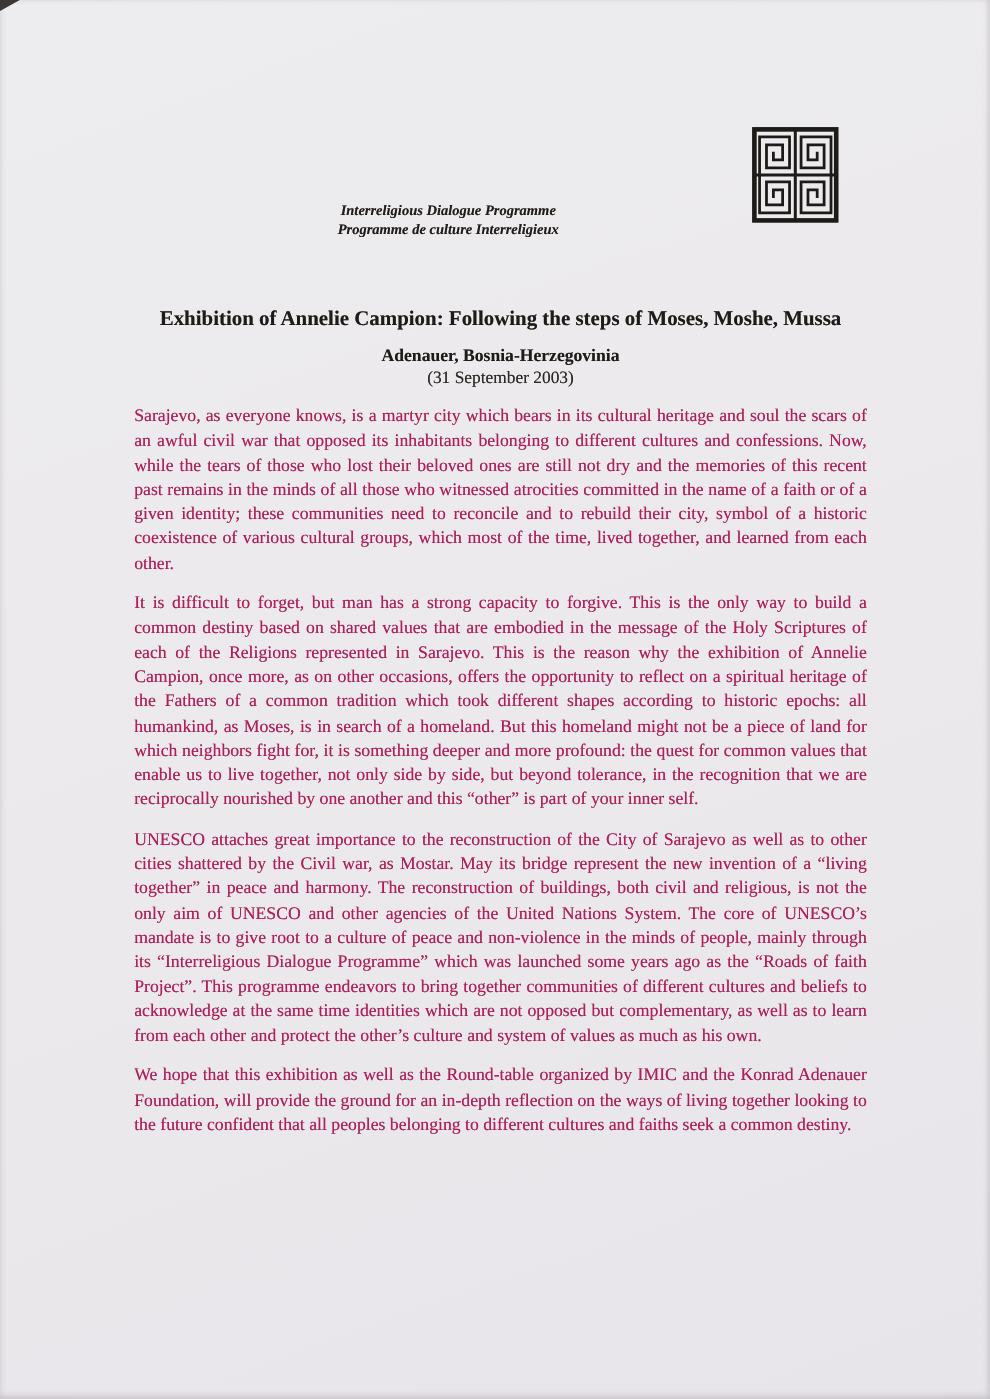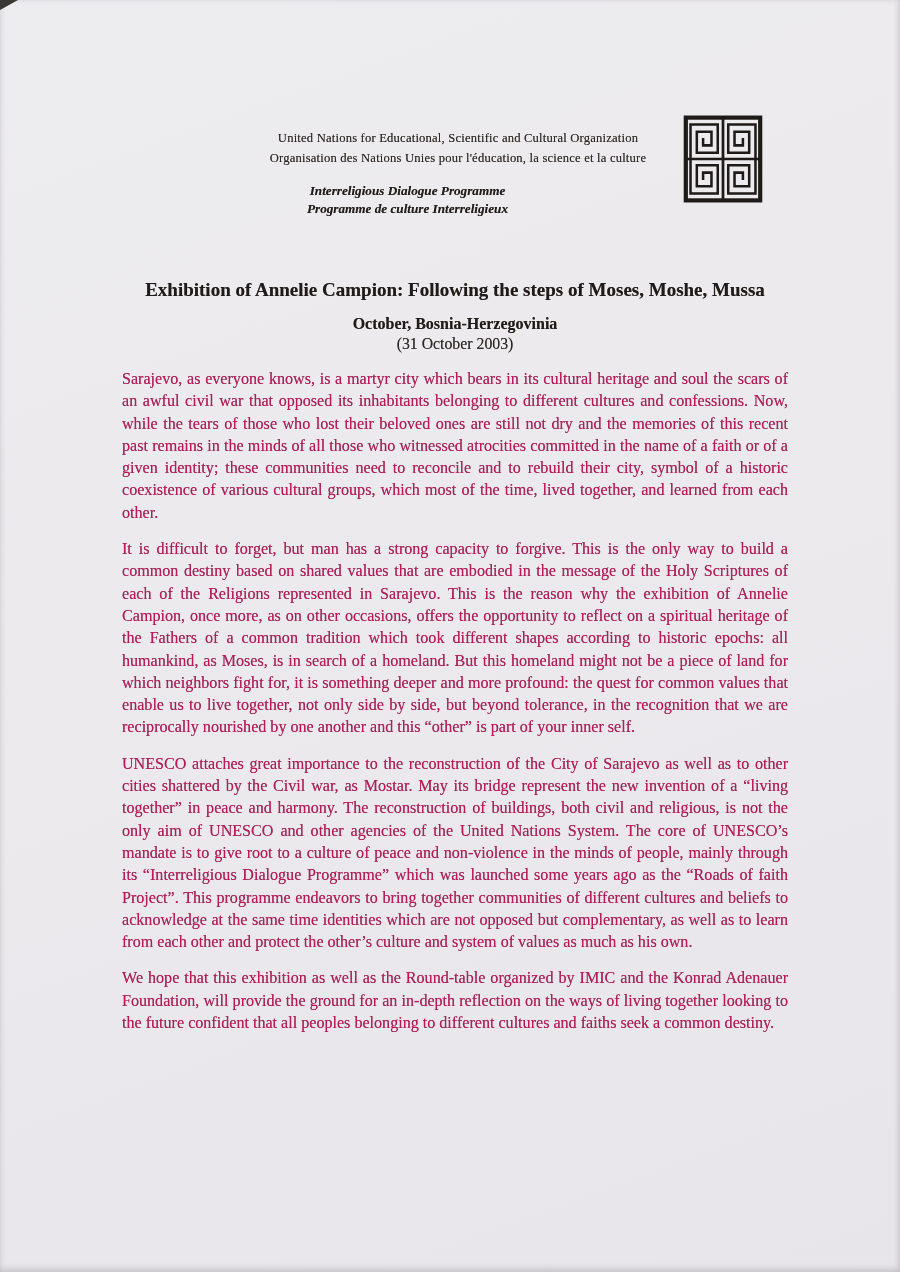--- a/index.html
+++ b/index.html
@@ -90,34 +90,30 @@
       <line class="stroke" x1="2" y1="42" x2="74" y2="42" stroke-width="2.6"></line>
       <g class="stroke" stroke-width="2.4" fill="none">
         <path transform="translate(2,2)" d="M5,40 V7 H31 V34 H11 V14 H25 V27 H17 V20"></path>
         <path transform="translate(74,2) scale(-1,1)" d="M5,40 V7 H31 V34 H11 V14 H25 V27 H17 V20"></path>
         <path transform="translate(2,82) scale(1,-1)" d="M5,40 V7 H31 V34 H11 V14 H25 V27 H17 V20"></path>
         <path transform="translate(74,82) scale(-1,-1)" d="M5,40 V7 H31 V34 H11 V14 H25 V27 H17 V20"></path>
       </g>
     </svg>
   </div>
 
-  <div class="org-block ink">
-    <div>United Nations for Educational, Scientific and Cultural Organization</div>
-    <div>Organisation des Nations Unies pour l'éducation, la science et la culture</div>
-  </div>
 
   <div class="programme-block ink">
     <div>Interreligious Dialogue Programme</div>
     <div>Programme de culture Interreligieux</div>
   </div>
 
   <div class="content">
     <h1 class="doc-title ink">Exhibition of Annelie Campion: Following the steps of Moses, Moshe, Mussa</h1>
-    <h2 class="doc-location ink">October, Bosnia-Herzegovinia</h2>
-    <div class="doc-date ink">(31 October 2003)</div>
+    <h2 class="doc-location ink">Adenauer, Bosnia-Herzegovinia</h2>
+    <div class="doc-date ink">(31 September 2003)</div>
 
     <p class="ink">Sarajevo, as everyone knows, is a martyr city which bears in its cultural heritage and soul the scars of an awful civil war that opposed its inhabitants belonging to different cultures and confessions. Now, while the tears of those who lost their beloved ones are still not dry and the memories of this recent past remains in the minds of all those who witnessed atrocities committed in the name of a faith or of a given identity; these communities need to reconcile and to rebuild their city, symbol of a historic coexistence of various cultural groups, which most of the time, lived together, and learned from each other.</p>
     <p class="ink">It is difficult to forget, but man has a strong capacity to forgive. This is the only way to build a common destiny based on shared values that are embodied in the message of the Holy Scriptures of each of the Religions represented in Sarajevo.  This is the reason why the exhibition of Annelie Campion, once more, as on other occasions, offers the opportunity to reflect on a spiritual heritage of the Fathers of a common tradition which took different shapes according to historic epochs: all humankind, as Moses, is in search of a homeland. But this homeland might not be a piece of land for which neighbors fight for, it is something deeper and more profound: the quest for common values that enable us to live together, not only side by side, but beyond tolerance, in the recognition that we are reciprocally nourished by one another and this “other” is part of your inner self.</p>
     <p class="ink">UNESCO attaches great importance to the reconstruction of the City of Sarajevo as well as to other cities shattered by the Civil war, as Mostar. May its bridge represent the new invention of a “living together” in peace and harmony. The reconstruction of buildings, both civil and religious, is not the only aim of UNESCO and other agencies of the United Nations System. The core of UNESCO’s mandate is to give root to a culture of peace and non-violence in the minds of people, mainly through its “Interreligious Dialogue Programme” which was launched some years ago as the “Roads of faith Project”. This programme endeavors to bring together communities of different cultures and beliefs to acknowledge at the same time identities which are not opposed but complementary, as well as to learn from each other and protect the other’s culture and system of values as much as his own.</p>
     <p class="ink">We hope that this exhibition as well as the Round-table organized by IMIC and the Konrad Adenauer Foundation, will provide the ground for an in-depth reflection on the ways of living together looking to the future confident that all peoples belonging to different cultures and faiths seek a common destiny.</p>
   </div>
 
 </div>
 
 </body></html>

